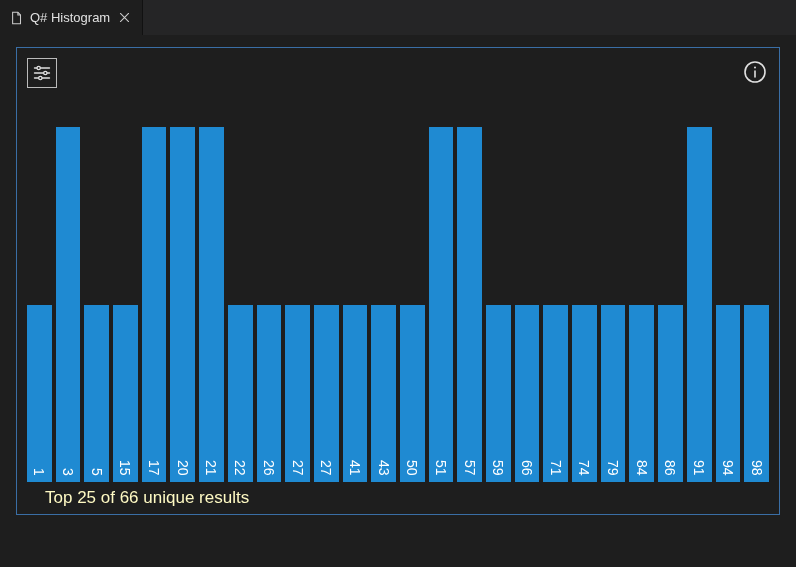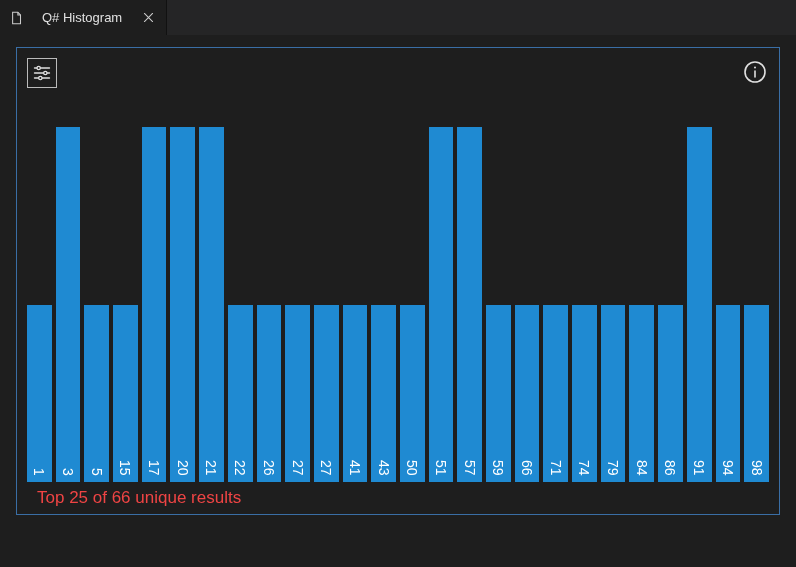--- a/index.html
+++ b/index.html
@@ -13,21 +13,21 @@
     }
     .tab-bar {
       background: #252526;
       display: flex;
       height: 35px;
     }
     .tab {
       background: #1e1e1e;
       display: flex;
       align-items: center;
-      gap: 18px;
+      gap: 6px;
       padding: 9px 10px;
       font-size: 13px;
       color: #e0e0e0;
       border-right: 1px solid #111;
     }
     .tab .file-icon {
       width: 14px;
       height: 14px;
       display: inline-flex;
       align-items: center;
@@ -102,23 +102,23 @@
     .bar-label {
       writing-mode: vertical-rl;
       color: #ffffff;
       font-size: 14px;
       font-weight: 400;
       padding-bottom: 6px;
       user-select: none;
     }
     .caption {
       font-size: 17px;
-      color: #ef4444;
+      color: #fef9c3;
       margin-top: 6px;
-      margin-left: 12px;
+      margin-left: 20px;
     }
   </style>
 </head>
 <body>
 
 <div class="tab-bar">
   <div class="tab">
     <span class="file-icon">
       <svg viewBox="0 0 16 16" width="14" height="14" fill="none" stroke="#cccccc" stroke-width="1.2">
         <path d="M3 1.5 h6 l3 3 v10 h-9 z"></path>

